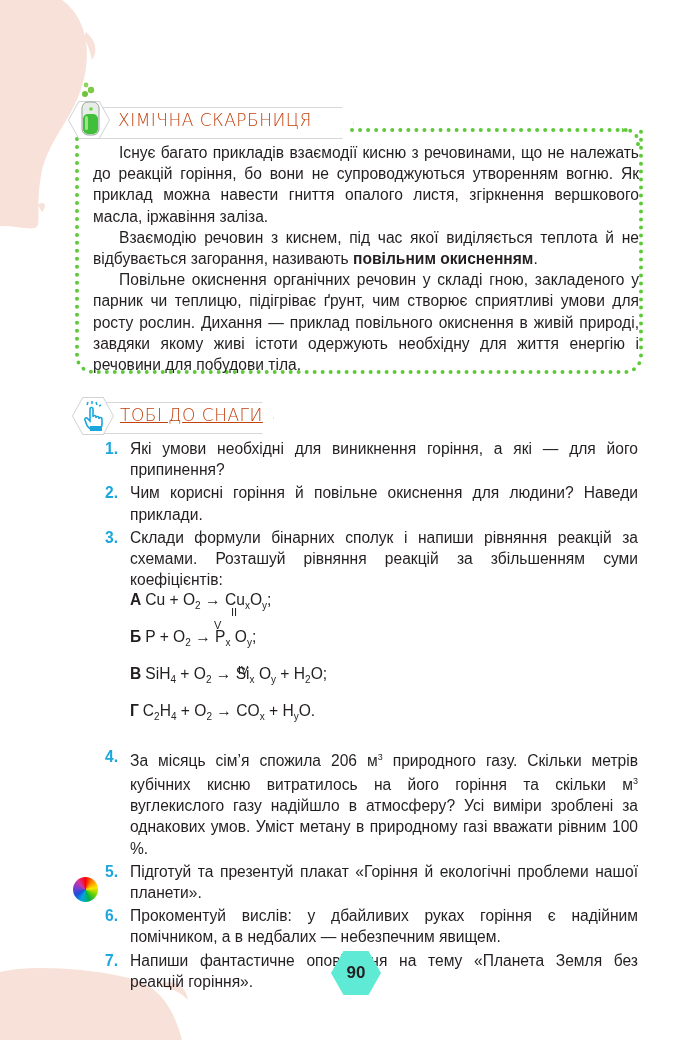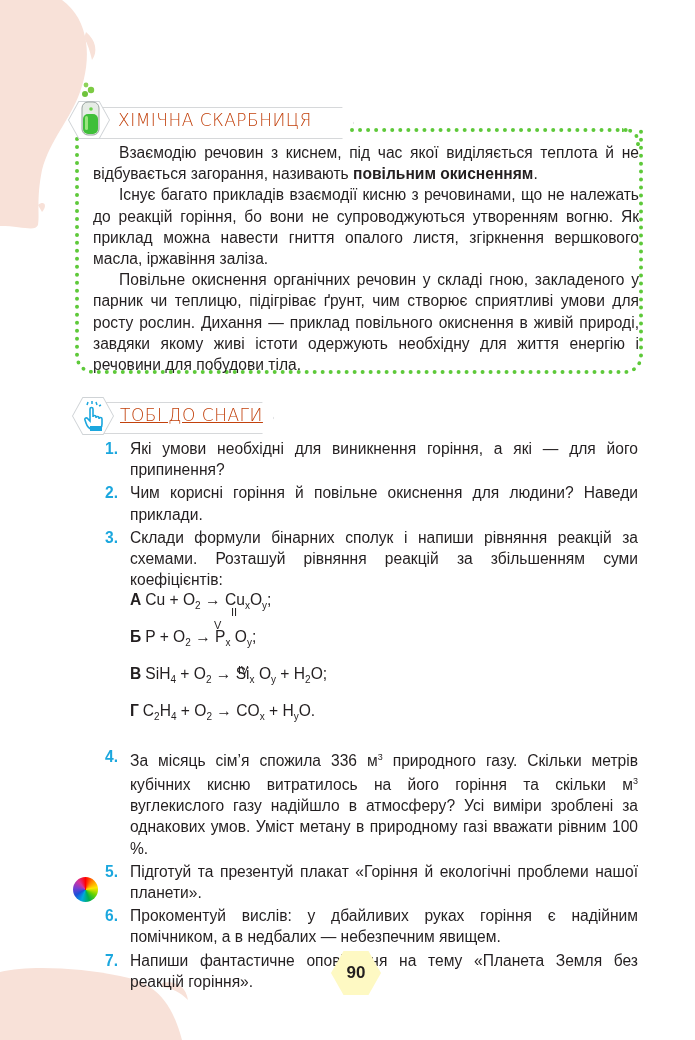--- a/index.html
+++ b/index.html
@@ -63,21 +63,21 @@
 
   .eq-list { position:absolute; left:130px; top:580px; font-size:15.6px; }
   .eq { position:relative; height:37px; white-space:nowrap; }
   .eq .lbl { font-weight:bold; margin-right:4px; }
   .eq sub { font-size:10px; vertical-align:-4px; }
   .eq .val { position:absolute; font-size:11px; }
   .eq-body { position:absolute; bottom:6px; left:0; }
 
   .page-num-wrap {
     position:absolute; left:331px; top:951px; width:50px; height:44px;
-    background:#fef9c3;
+    background:#5eead4;
     clip-path:polygon(25% 0, 75% 0, 100% 50%, 75% 100%, 25% 100%, 0 50%);
     display:flex; align-items:center; justify-content:center;
     font-weight:bold; font-size:17px; color:#231f20;
   }
 
   .color-wheel {
     position:absolute; left:73px; top:877px; width:25px; height:25px; border-radius:50%;
     background:conic-gradient(#ff0000, #ff8a00, #ffe600, #6bd300, #00b050, #00a8e0, #1b4fd8, #7a3fd1, #d6339a, #ff0000);
   }
 </style>
@@ -109,22 +109,22 @@
       <circle cx="9" cy="14" r="3" fill="#6fc33c"></circle>
       <rect x="6" y="22" width="17" height="33" rx="6" fill="#e6ece6" stroke="#9aa3a0" stroke-width="1"></rect>
       <rect x="7" y="34" width="15" height="20" rx="5" fill="#3fbf3a"></rect>
       <rect x="9" y="36" width="3" height="14" rx="1.5" fill="#9be67f"></rect>
       <circle cx="15" cy="29" r="1.8" fill="#6ad24a"></circle>
     </svg>
 
     <div class="sec-title" style="left:118px; top:110px;">ХІМІЧНА СКАРБНИЦЯ</div>
 
     <div class="box-text">
+      <p>Існує багато прикладів взаємодії кисню з речовинами, що не належать до реакцій горіння, бо вони не супроводжуються утворенням вогню. Як приклад можна навести гниття опалого листя, згіркнення вершкового масла, іржавіння заліза.</p>
       <p><span>Взаємодію речовин з киснем, під час якої виділяється теплота й не відбувається загорання, називають </span><b>повільним окисненням</b><span>.</span></p>
-      <p>Існує багато прикладів взаємодії кисню з речовинами, що не належать до реакцій горіння, бо вони не супроводжуються утворенням вогню. Як приклад можна навести гниття опалого листя, згіркнення вершкового масла, іржавіння заліза.</p>
       <p>Повільне окиснення органічних речовин у складі гною, закладеного у парник чи теплицю, підігріває ґрунт, чим створює сприятливі умови для росту рослин. Дихання — приклад повільного окиснення в живій природі, завдяки якому живі істоти одержують необхідну для життя енергію і речовини для побудови тіла.</p>
     </div>
   </div>
 
   <div>
     <div class="sec-head" style="left:92px; top:402px; width:180px;"></div>
     <div class="hex-border" style="left:72px; top:397px;"></div>
     <div class="hex-icon" style="left:73px; top:398px;"></div>
 
     <svg style="position:absolute; left:82px; top:400px;" width="24" height="32" viewBox="0 0 24 32">
@@ -142,21 +142,21 @@
       <div class="task">
         <span class="task-num">2.</span>
         <span>Чим корисні горіння й повільне окиснення для людини? Наведи приклади.</span>
       </div>
       <div class="task" style="margin-bottom:156px;">
         <span class="task-num">3.</span>
         <span>Склади формули бінарних сполук і напиши рівняння реакцій за схемами. Розташуй рівняння реакцій за збільшенням суми коефіцієнтів:</span>
       </div>
       <div class="task">
         <span class="task-num">4.</span>
-        <span><span>За місяць сім’я спожила 336 м</span><sup style="font-size:9px">3</sup><span> природного газу. Скільки метрів кубічних кисню витратилось на його горіння та скільки м</span><sup style="font-size:9px">3</sup><span> вуглекислого газу надійшло в атмосферу? Усі виміри зроблені за однакових умов. Уміст метану в природному газі вважати рівним 100 %.</span></span>
+        <span><span>За місяць сім’я спожила 206 м</span><sup style="font-size:9px">3</sup><span> природного газу. Скільки метрів кубічних кисню витратилось на його горіння та скільки м</span><sup style="font-size:9px">3</sup><span> вуглекислого газу надійшло в атмосферу? Усі виміри зроблені за однакових умов. Уміст метану в природному газі вважати рівним 100 %.</span></span>
       </div>
       <div class="task">
         <span class="task-num">5.</span>
         <span>Підготуй та презентуй плакат «Горіння й екологічні проблеми нашої планети».</span>
       </div>
       <div class="task">
         <span class="task-num">6.</span>
         <span>Прокоментуй вислів: у дбайливих руках горіння є надійним помічником, а в недбалих — небезпечним явищем.</span>
       </div>
       <div class="task">

